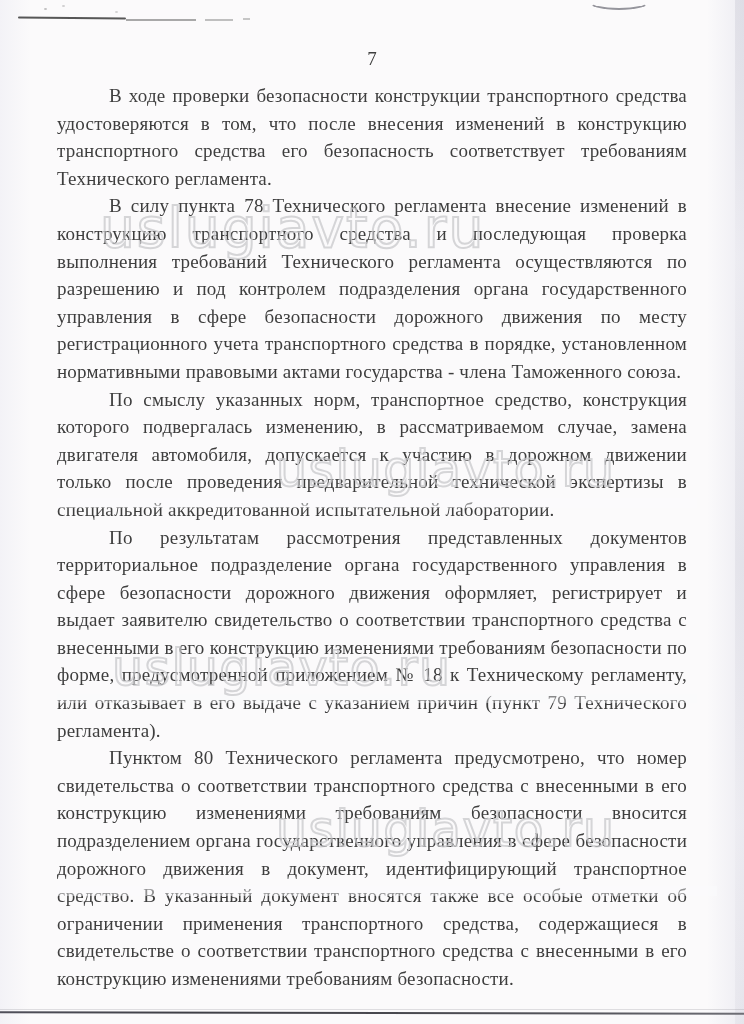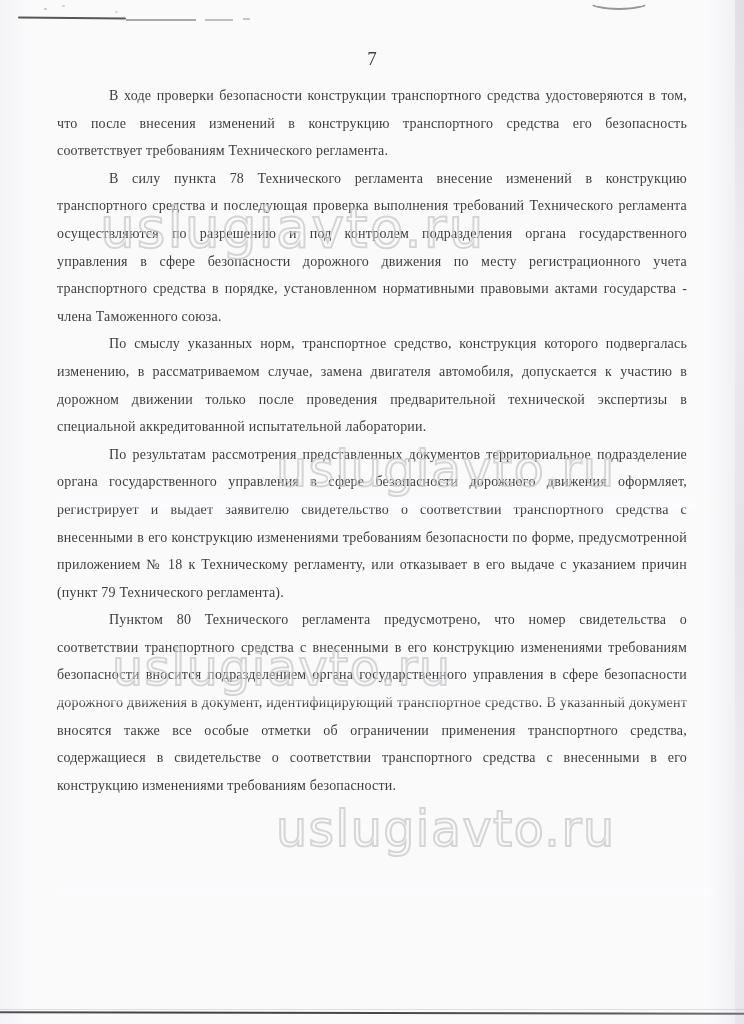--- a/index.html
+++ b/index.html
@@ -29,21 +29,21 @@
     font-size: 19px;
     color: var(--ink, #3e3e3e);
   }
 
   
   .doc-body {
     position: absolute;
     top: 82px;
     left: 57px;
     width: 630px;
-    font-size: 14px;
+    font-size: 19px;
     line-height: 27.6px;
     text-align: justify;
     color: var(--ink, #3e3e3e);
     letter-spacing: 0.2px;
   }
   .doc-body p {
     margin: 0;
     text-indent: 52px;
   }
 

